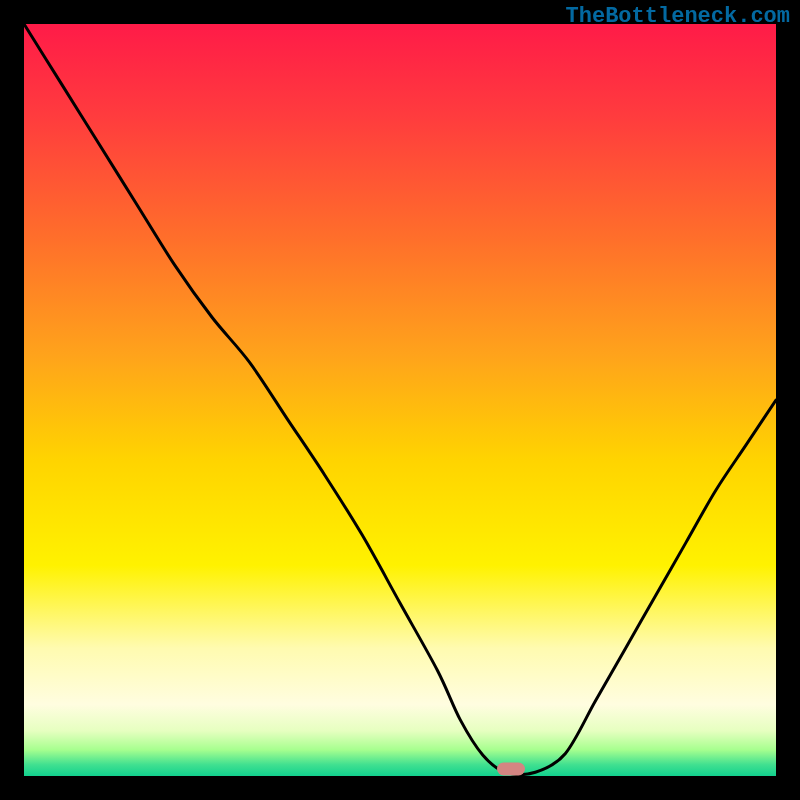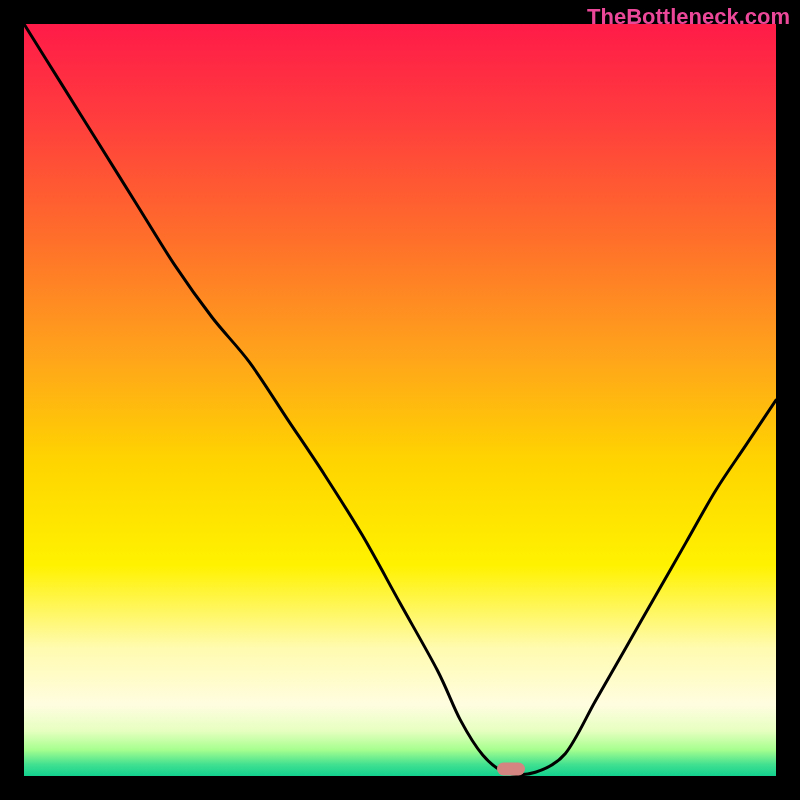--- a/index.html
+++ b/index.html
@@ -12,22 +12,22 @@
   .frame {
     position: relative;
     width: 800px;
     height: 800px;
     background: #000;
   }
   .watermark {
     position: absolute;
     top: 4px;
     right: 10px;
-    color: #ec4899;
-    font-family: Liberation Sans, sans-serif;
+    color: #0369a1;
+    font-family: Liberation Mono, monospace;
     font-size: 22px;
     font-weight: bold;
     z-index: 5;
     user-select: none;
   }
   .plot {
     position: absolute;
     left: 24px;
     top: 24px;
     width: 752px;

